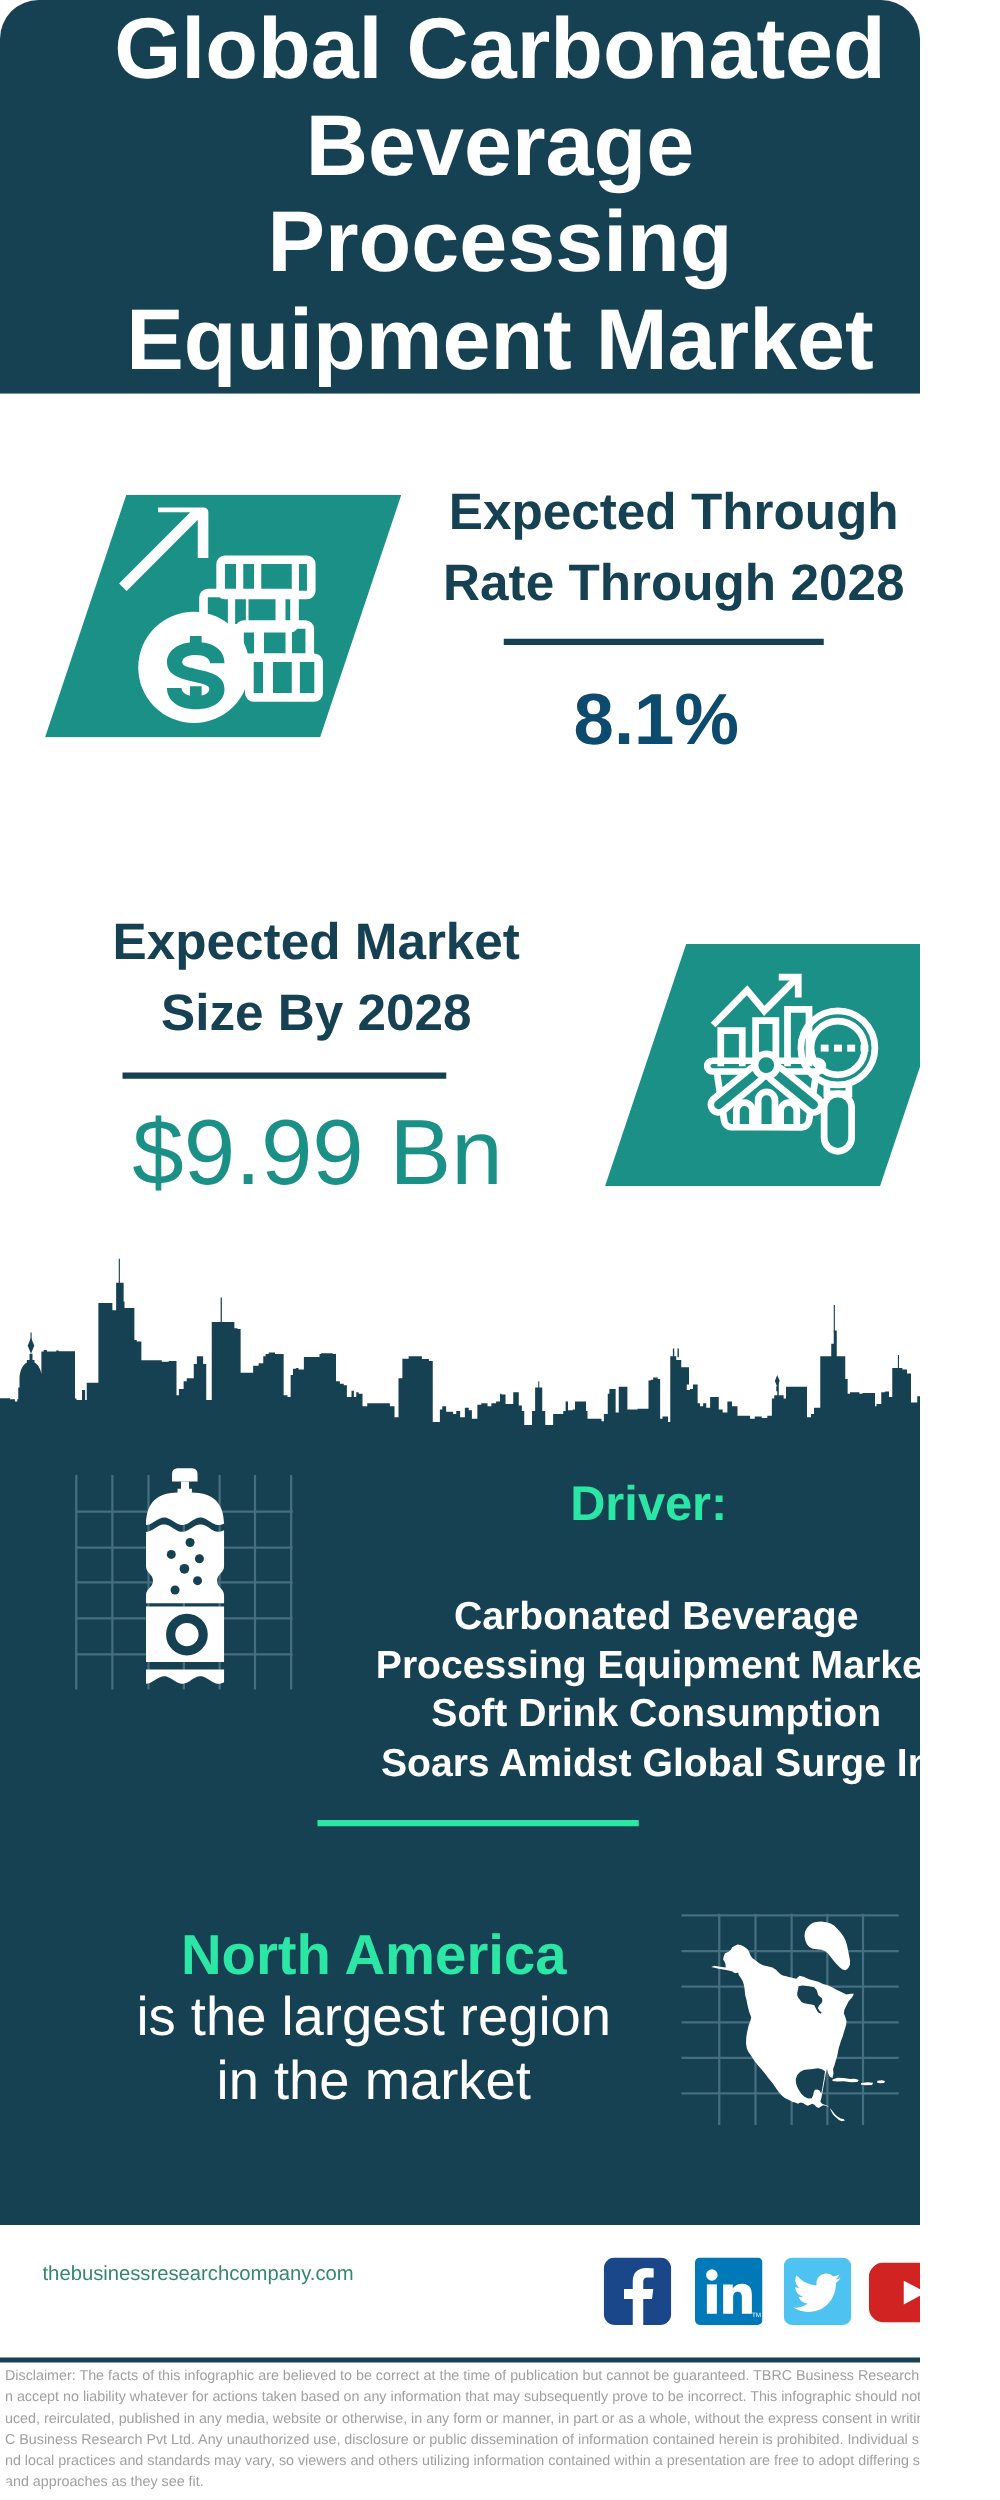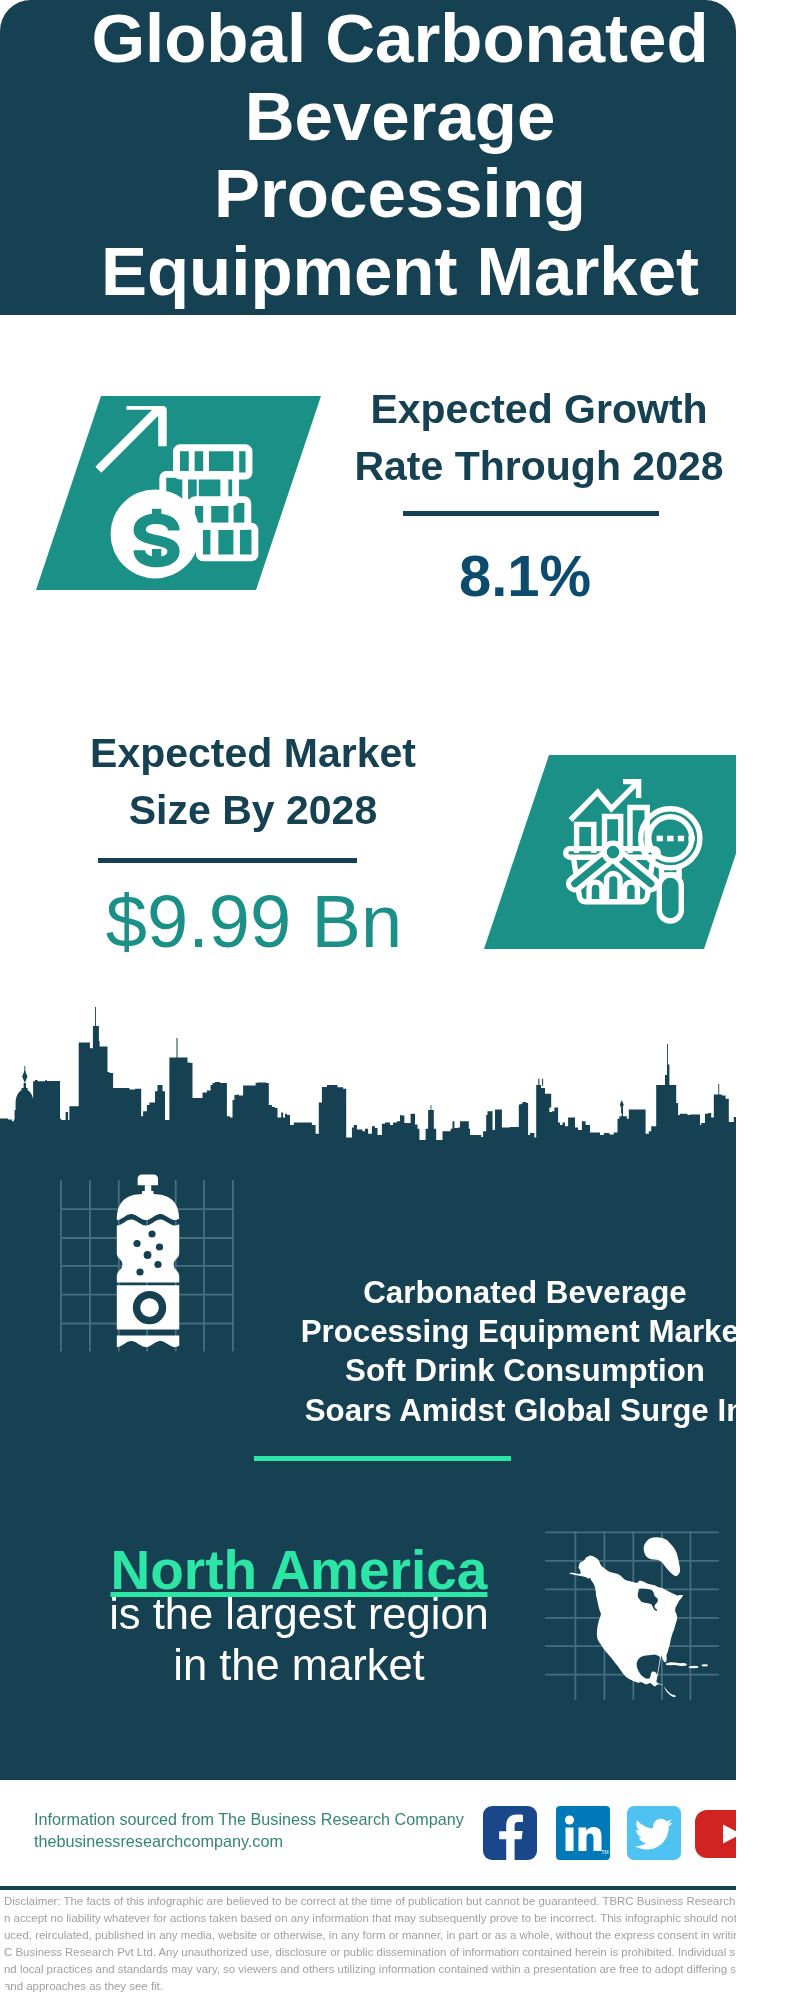--- a/index.html
+++ b/index.html
@@ -39,21 +39,21 @@
   .lower{position:absolute;left:0;top:1155px;width:798px;height:625px;background:#164152;}
   
 
   .driver-label{position:absolute;left:279px;top:1182px;width:480px;text-align:center;
      color:#2CE6A5;font-size:39px;font-weight:bold;}
   .driver-text{position:absolute;left:275px;top:1245px;width:500px;text-align:center;
      color:#ffffff;font-size:31.3px;font-weight:bold;line-height:39.2px;margin-top:28px;}
   .divider{position:absolute;left:254px;top:1456px;width:257px;height:4.5px;background:#2CE6A5;}
 
   .region-name{position:absolute;left:59px;top:1538px;width:480px;text-align:center;
-     color:#2CE6A5;font-size:55px;font-weight:bold;text-decoration:underline;}
+     color:#2CE6A5;font-size:45px;font-weight:bold;}
   .region-text{position:absolute;left:59px;top:1589px;width:480px;text-align:center;
      color:#ffffff;font-size:43.5px;line-height:51px;}
 
   
   .footer{position:absolute;left:0;top:1780px;width:800px;height:106px;background:#ffffff;}
   .src{position:absolute;left:34px;top:28px;color:#35876e;font-size:16.2px;line-height:22px;}
   .social{position:absolute;display:block;line-height:0;}
   .sc-fb{left:483px;top:26px;}
   .sc-li{left:556px;top:26px;}
   .sc-tw{left:627px;top:26px;}
@@ -100,21 +100,21 @@
       <rect x="66.9" y="149.0" width="9.4" height="10.4"></rect>
       <path d="M71.6,113.5 c-14.2,0 -23.0,7.2 -23.0,16.1 c0,10.3 9.3,13.2 23.0,16.1
                c7.8,1.7 10.8,2.7 10.8,5.5 c0,3.7 -4.6,5.7 -10.8,5.7
                c-6.7,0 -11.4,-2.8 -11.4,-6.6 h-11.6 c0,10.4 9.4,17.0 23.0,17.0
                c14.2,0 23.0,-6.6 23.0,-16.0 c0,-10.4 -9.4,-13.3 -23.0,-16.2
                c-7.8,-1.7 -10.8,-2.7 -10.8,-5.5 c0,-3.7 4.6,-5.7 10.8,-5.7
                c6.7,0 11.4,2.8 11.4,6.6 h11.6 c0,-10.4 -8.5,-17.0 -23.0,-17.0 z"></path>
     </g>
   </svg>
   <div class="growth-title">
-    <div>Expected Growth</div>
+    <div>Expected Through</div>
     <div>Rate Through 2028</div>
   </div>
   <div class="rule1"></div>
   <div class="growth-val">8.1%</div>
 
   <div class="size-title">
     <div>Expected Market</div>
     <div>Size By 2028</div>
   </div>
   <div class="rule2"></div>
@@ -213,20 +213,21 @@
     <g fill="#164152">
       <circle cx="82.03" cy="71.5" r="3.6"></circle>
       <circle cx="97.03" cy="62.0" r="3.6"></circle>
       <circle cx="104.53" cy="75.0" r="3.6"></circle>
       <circle cx="92.53" cy="83.0" r="3.9"></circle>
       <circle cx="103.03" cy="92.5" r="3.6"></circle>
       <circle cx="85.03" cy="100.0" r="3.6"></circle>
     </g>
     <circle cx="94.53" cy="135.6" r="13.0" fill="none" stroke="#164152" stroke-width="7.4"></circle>
   </svg>
+  <div class="driver-label">Driver:</div>
   <div class="driver-text">
     <div>Carbonated Beverage</div>
     <div>Processing Equipment Market</div>
     <div>Soft Drink Consumption</div>
     <div>Soars Amidst Global Surge In</div>
   </div>
   <div class="divider"></div>
   <div class="region-name">North America</div>
   <div class="region-text">
     <div>is the largest region</div>
@@ -252,21 +253,20 @@
       <path d="M 88.0,2.6 L 92.0,2.2 L 96.0,2.8 L 99.5,3.8 L 102.5,5.6 L 105.0,8.2 L 107.5,11.0 L 109.8,14.2 L 111.5,17.6 L 112.6,21.2 L 113.4,25.0 L 114.2,29.0 L 115.0,33.2 L 115.0,36.8 L 113.5,39.6 L 111.4,41.2 L 109.0,40.6 L 106.5,38.6 L 104.0,36.0 L 101.6,33.2 L 99.4,30.4 L 97.4,27.8 L 95.0,25.8 L 92.0,24.8 L 88.6,24.4 L 85.2,24.0 L 82.4,22.6 L 80.4,20.2 L 79.2,17.2 L 78.6,13.8 L 79.0,10.4 L 80.6,7.4 L 83.0,4.8 L 85.4,3.2 Z"></path>
       <path d="M101,128.5 l4,-1.3 l5,0.2 l5,0.9 l4,-0.2 l3,0.9 l-1,1.7 l-5,0.2 l-6,-0.8 l-5,0.2 l-4,-0.4z M124,131.4 l5,-0.7 l4.5,0.5 l-0.9,1.7 l-5,0.4 l-4,-0.6z M137,129.6 l3.5,-0.4 l2.5,0.6 l-0.7,1.5 l-3.4,0.3 l-2.3,-0.6z"></path>
     </g>
     <g fill="#164152" transform="translate(20,5)">
       <path d="M 73.8,54.0 L 76.9,53.4 L 82.5,54.0 L 86.4,54.8 L 88.4,57.1 L 89.3,60.2 L 89.8,61.3 L 92.6,63.6 L 92.9,65.8 L 92.1,67.5 L 90.4,69.2 L 89.3,71.4 L 90.7,73.7 L 92.3,74.8 L 91.5,75.9 L 89.3,74.8 L 87.8,72.0 L 86.4,69.2 L 84.2,68.6 L 81.4,68.1 L 78.6,67.5 L 76.3,66.7 L 74.9,64.7 L 73.5,63.0 L 72.7,60.8 L 72.9,58.5 L 73.5,56.3 Z"></path>
         <path d="M 78.0,121.0 L 75.0,122.5 L 72.8,125.0 L 71.6,128.3 L 71.8,131.5 L 72.8,134.5 L 74.2,137.2 L 76.0,140.0 L 78.6,142.3 L 81.5,143.8 L 84.4,143.5 L 85.6,141.0 L 86.0,138.5 L 87.0,136.8 L 89.0,136.5 L 90.8,137.6 L 92.0,139.8 L 92.8,136.0 L 93.6,131.0 L 94.4,126.5 L 95.0,122.0 L 92.5,120.4 L 89.5,119.6 L 86.5,120.0 L 83.5,120.3 L 80.8,120.6 Z"></path>
     </g>
   </svg>
   <div class="footer">
     <div class="src">
-      <div>Information sourced from The Business Research Company</div>
       <div>thebusinessresearchcompany.com</div>
     </div>
     <a class="social sc-fb">
       <svg viewBox="0 0 54 54" width="54" height="54" aria-hidden="true">
         <rect x="0" y="0" width="54" height="54" rx="9" fill="#1A4789"></rect>
         <path fill="#ffffff" d="M31.6,54 V33.2 h7.0 l1.05,-8.1 h-8.05 v-5.18 c0,-2.35 0.65,-3.95 4.02,-3.95 h4.3 v-7.25 c-0.74,-0.1 -3.3,-0.32 -6.27,-0.32 c-6.2,0 -10.45,3.79 -10.45,10.74 v6.0 h-7.0 v8.1 h7.0 V54z"></path>
       </svg>
     </a>
     <a class="social sc-li">
       <svg viewBox="0 0 54 54" width="54" height="54" aria-hidden="true">

